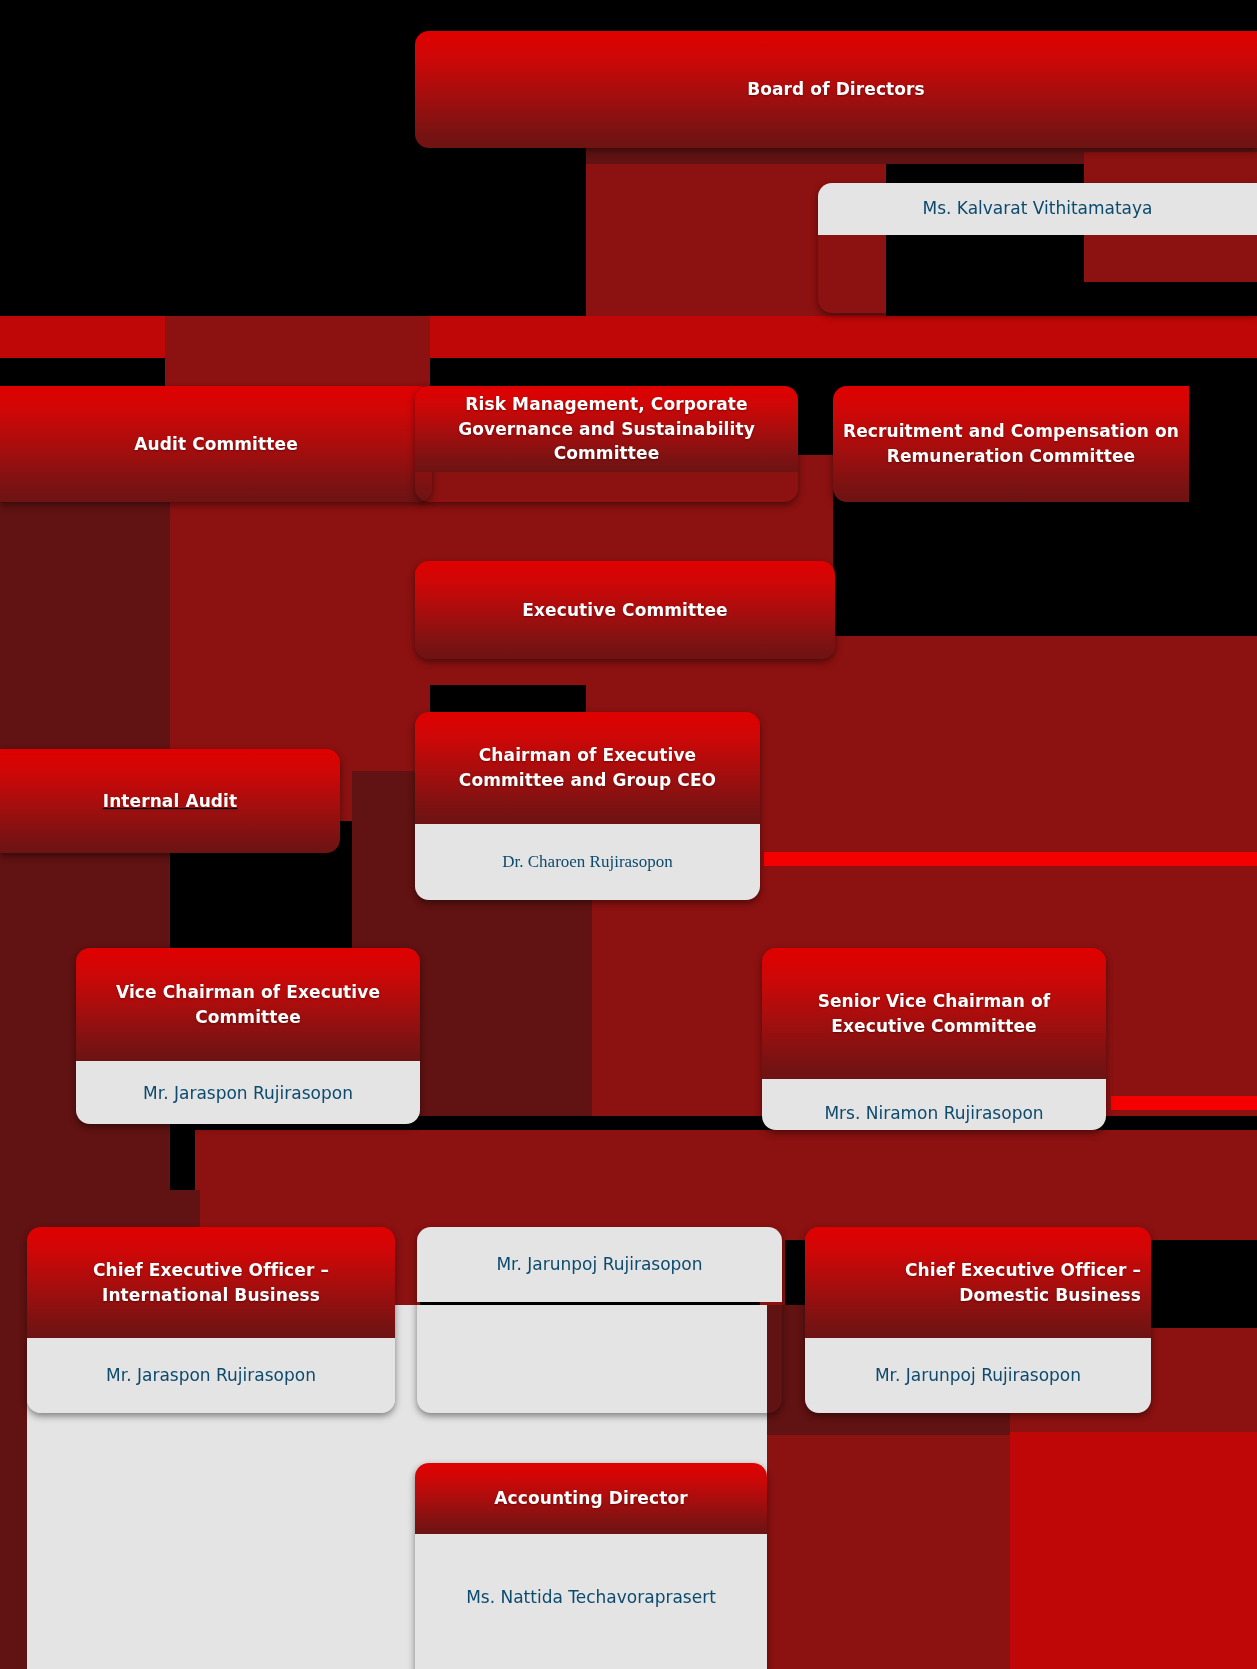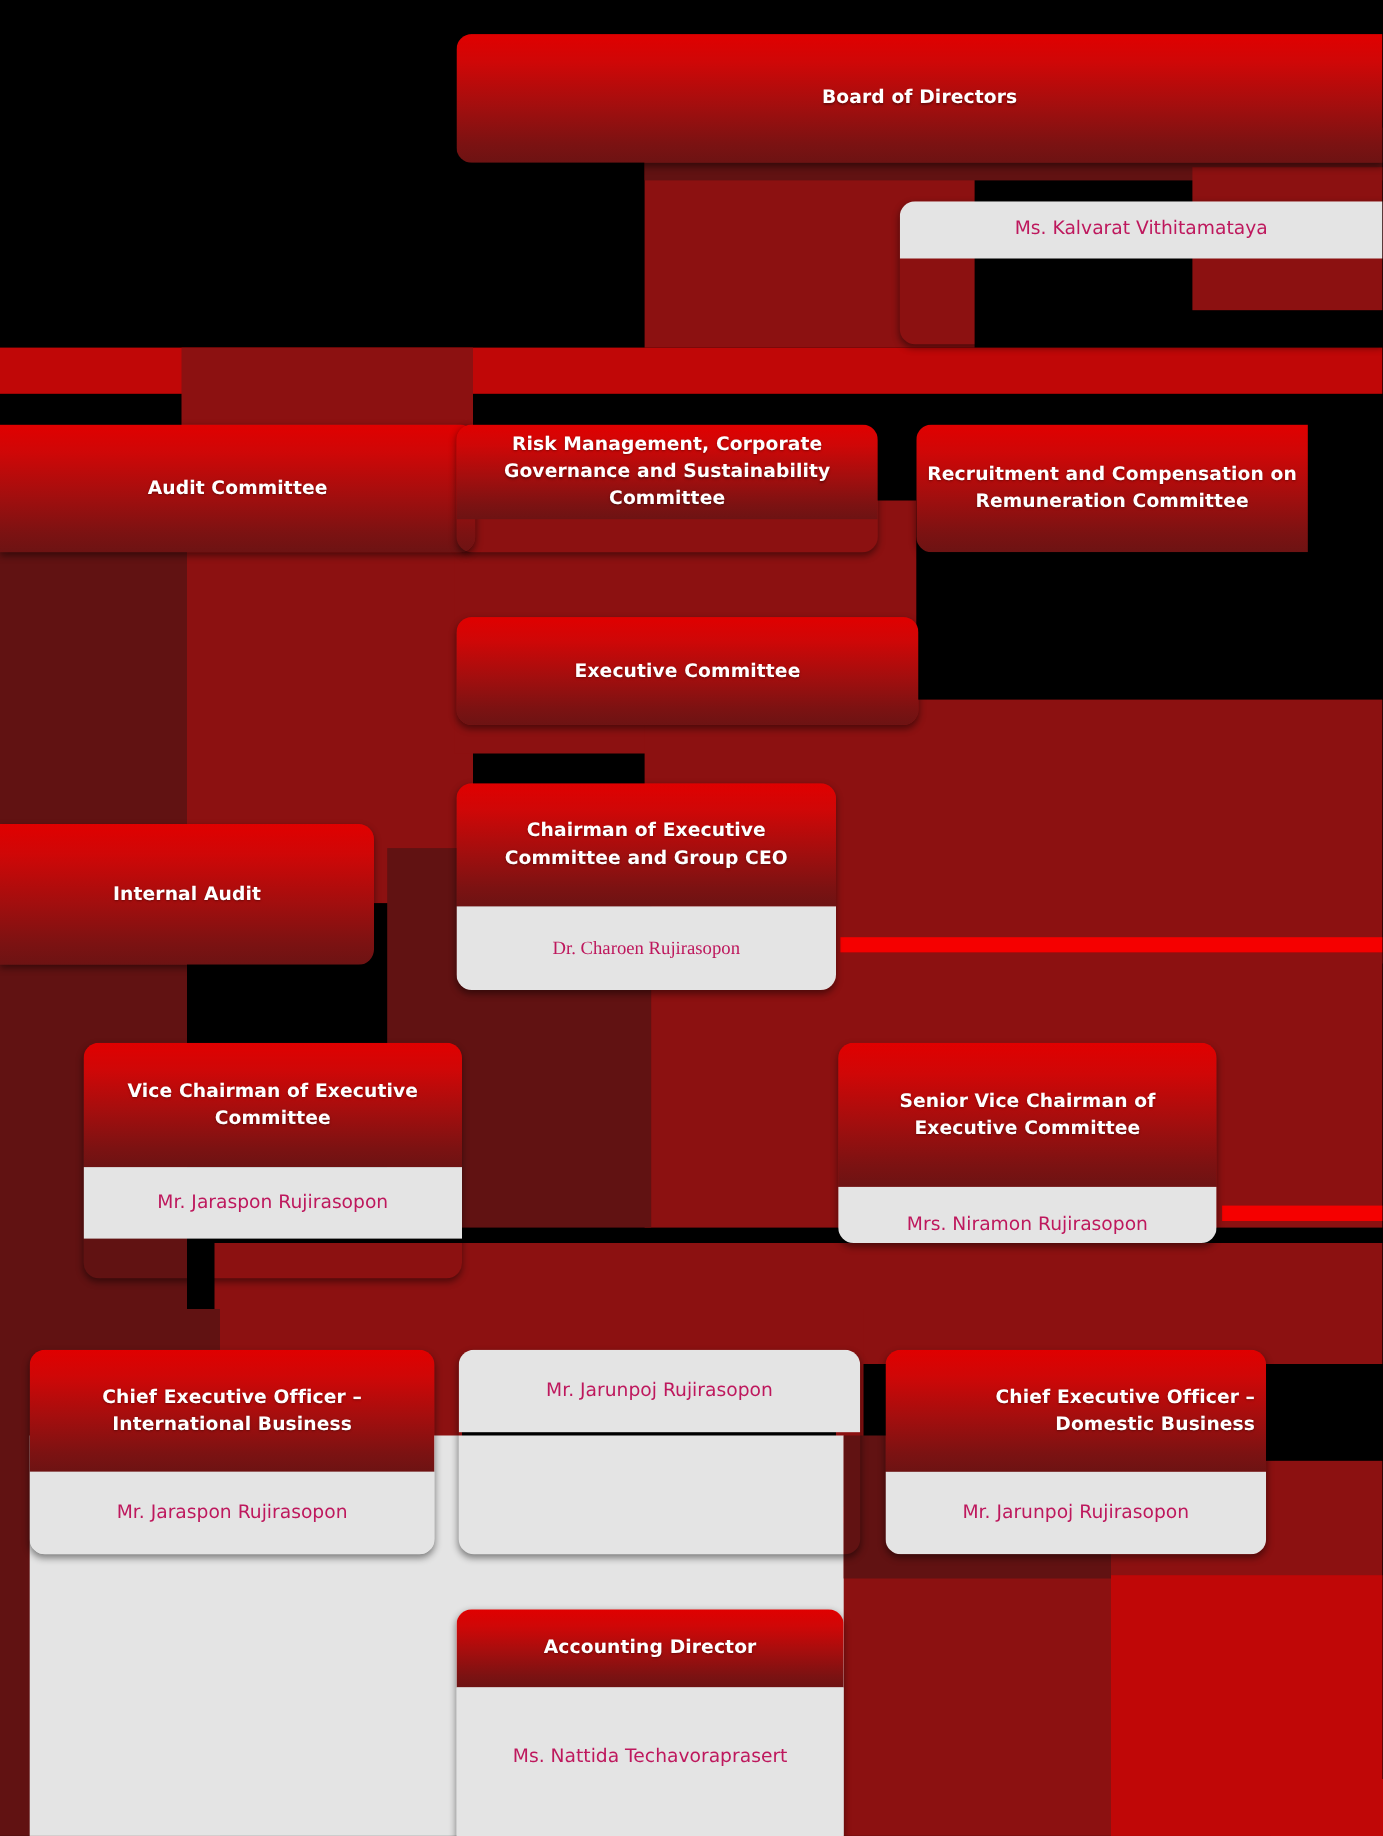--- a/index.html
+++ b/index.html
@@ -54,21 +54,21 @@
     font-size: 17px;
     font-weight: 700;
     line-height: 1.45;
     letter-spacing: 0.1px;
     padding: 6px 10px;
     box-sizing: border-box;
     text-shadow: 0 1px 2px rgba(0,0,0,0.35);
   }
   .node .name {
     background: #e4e4e4;
-    color: #be185d;
+    color: #0c4a6e;
     display: flex;
     align-items: center;
     justify-content: center;
     text-align: center;
     font-size: 17px;
     font-weight: 400;
     line-height: 1.4;
     padding: 6px 10px;
     box-sizing: border-box;
   }
@@ -132,30 +132,30 @@
   </div>
 
   <div class="node head-only flat-right" style="left:833px; top:355px; width:356px; height:116px;">
     <div class="head">Recruitment and Compensation on Remuneration Committee</div>
   </div>
 
   <div class="node head-only" style="left:415px; top:530px; width:420px; height:98px;">
     <div class="head">Executive Committee</div>
   </div>
 
-  <div class="node head-only flat-left" style="left:0px; top:718px; width:340px; height:128px;">
+  <div class="node head-only flat-left" style="left:0px; top:718px; width:340px; height:104px;text-decoration:underline;">
     <div class="head">Internal Audit</div>
   </div>
 
   <div class="node" style="left:415px; top:681px; width:345px; height:188px;">
     <div class="head" style="height:112px;">Chairman of Executive Committee and Group CEO</div>
     <div class="name" style="height:76px;font-family:Liberation Serif, serif;">Dr. Charoen Rujirasopon</div>
   </div>
 
-  <div class="node" style="left:76px; top:917px; width:344px; height:214px;">
+  <div class="node" style="left:76px; top:917px; width:344px; height:176px;">
     <div class="head" style="height:113px;">Vice Chairman of Executive Committee</div>
     <div class="name" style="height:65px;">Mr. Jaraspon Rujirasopon</div>
   </div>
 
   <div class="node" style="left:762px; top:917px; width:344px; height:182px;">
     <div class="head" style="height:131px;">Senior Vice Chairman of Executive Committee</div>
     <div class="name" style="height:69px;">Mrs. Niramon Rujirasopon</div>
   </div>
 
   <div class="node" style="left:27px; top:1196px; width:368px; height:186px;">

